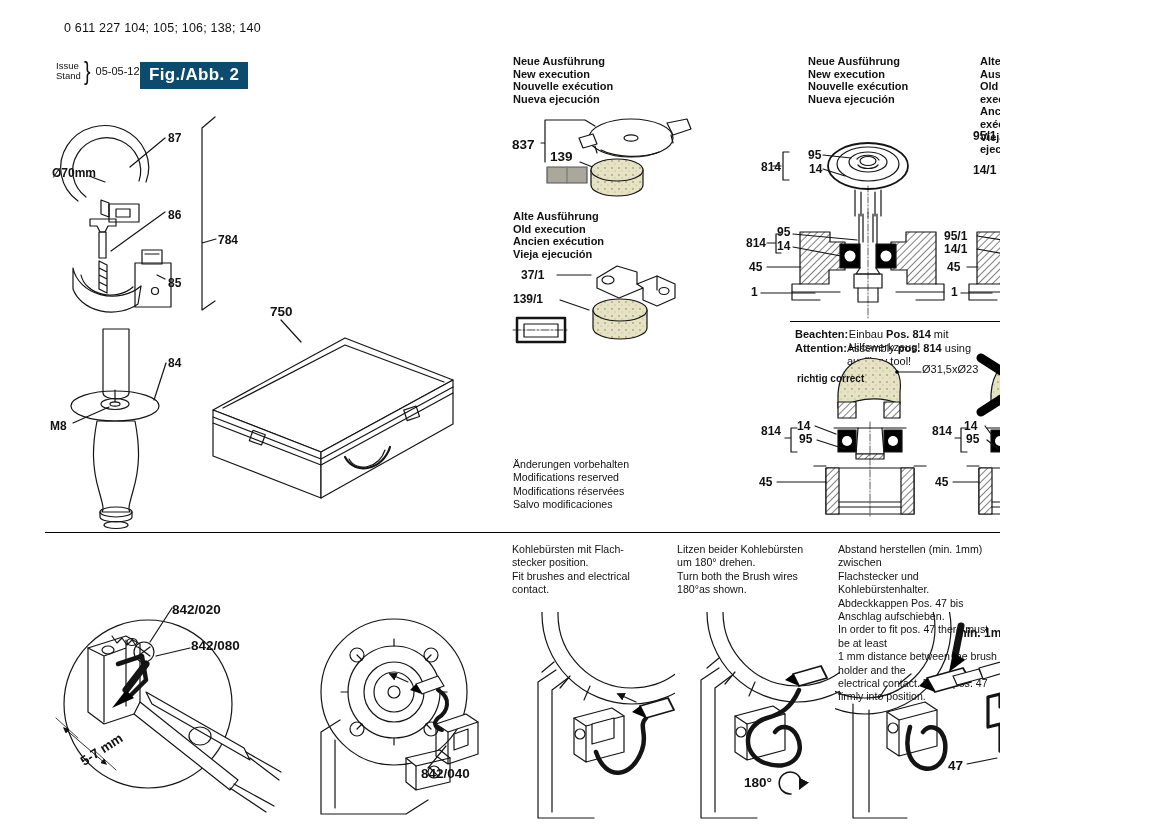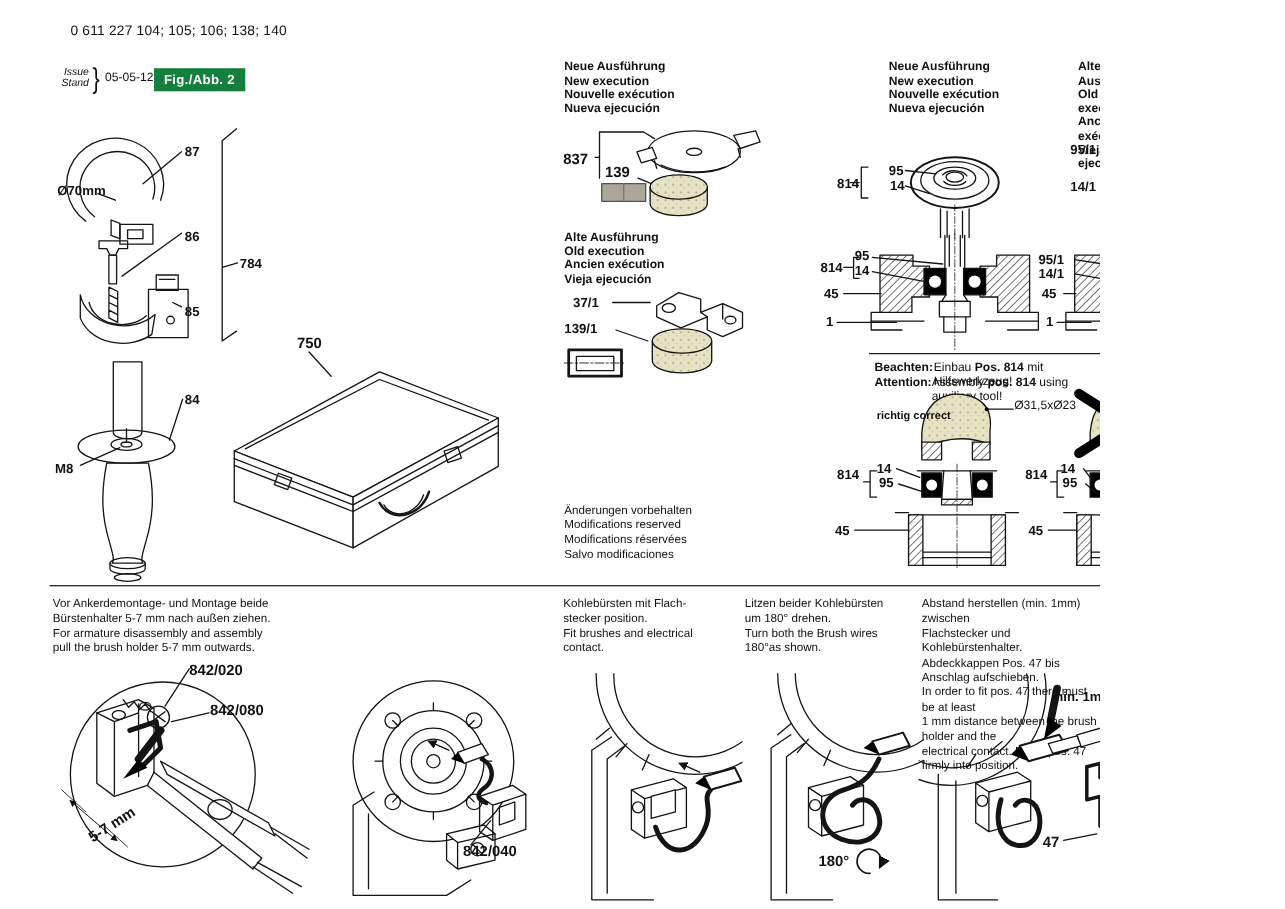--- a/index.html
+++ b/index.html
@@ -7,24 +7,24 @@
         font-family:"Liberation Sans", sans-serif;color:#111;}
   .abs{position:absolute;}
   .pre{white-space:pre-line;}
   .title-block{font-weight:bold;font-size:11px;line-height:12.6px;}
   .text-block{font-size:10.6px;line-height:13.4px;}
   .plbl{position:absolute;font-weight:bold;font-size:12px;white-space:nowrap;}
   .plbl-lg{position:absolute;font-weight:bold;font-size:13.5px;white-space:nowrap;}
   .plbl-sm{position:absolute;font-weight:bold;font-size:10px;white-space:nowrap;}
   .hdr-num{font-size:12.5px;letter-spacing:.2px;}
   .issue{display:flex;align-items:center;gap:2px;}
-  .issue-words{font-size:9.5px;line-height:10.5px;text-align:right;font-style:italic;}
+  .issue-words{font-size:9.5px;line-height:10.5px;text-align:left;}
   .brace{font-size:26px;font-weight:300;line-height:24px;transform:scaleX(.75);}
   .issue-date{font-size:11px;margin-left:2px;}
-  .figbadge{background:#15803d;color:#fff;font-weight:bold;font-size:12px;
+  .figbadge{background:#0c4a6e;color:#fff;font-weight:bold;font-size:17px;
             padding:3px 9px 4px 9px;letter-spacing:.3px;}
   .attn-row{position:absolute;display:flex;font-size:11px;line-height:13px;}
   .attn-label{font-weight:bold;width:62px;}
   .hline{position:absolute;border-top:1.5px solid #000;height:0;}
   svg.draw{position:absolute;overflow:hidden;}
 </style>
 </head>
 <body>
 
 <div id="page">
@@ -323,24 +323,20 @@
   <div class="plbl" style="left:797px;top:419px">14</div>
   <div class="plbl" style="left:799px;top:432px">95</div>
   <div class="plbl" style="left:759px;top:475px">45</div>
   <div class="plbl" style="left:932px;top:424px">814</div>
   <div class="plbl" style="left:964px;top:419px">14</div>
   <div class="plbl" style="left:966px;top:432px">95</div>
   <div class="plbl" style="left:935px;top:475px">45</div>
 
   <div class="hline" style="left:45px;top:532px;width:1083px"></div>
 
-  <div class="abs text-block pre" style="left:48px;top:543px">Vor Ankerdemontage- und Montage beide
-Bürstenhalter 5-7 mm nach außen ziehen.
-For armature disassembly and assembly
-pull the brush holder 5-7 mm outwards.</div>
   <div class="abs text-block pre" style="left:512px;top:543px">Kohlebürsten mit Flach-
 stecker position.
 Fit brushes and electrical
 contact.</div>
   <div class="abs text-block pre" style="left:677px;top:543px">Litzen beider Kohlebürsten
 um 180° drehen.
 Turn both the Brush wires
 180°as shown.</div>
   <div class="abs text-block pre" style="left:838px;top:543px">Abstand herstellen (min. 1mm) zwischen
 Flachstecker und Kohlebürstenhalter.

